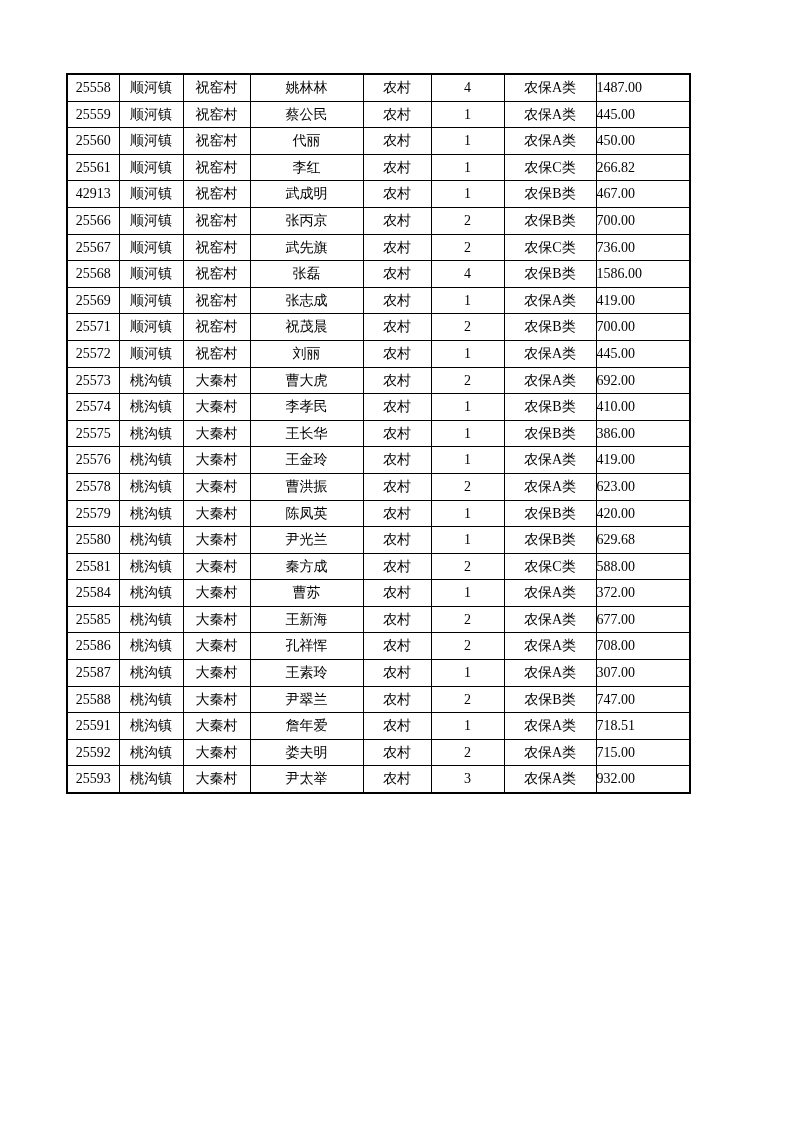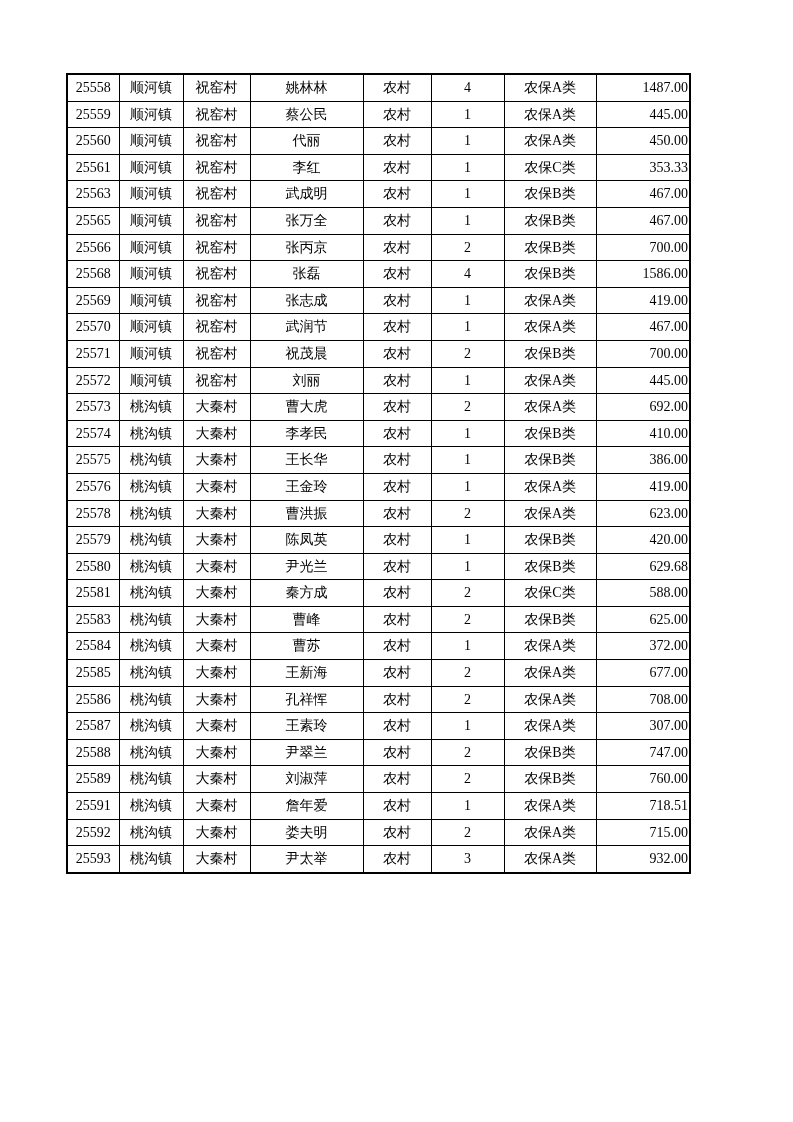--- a/index.html
+++ b/index.html
@@ -33,21 +33,21 @@
     height: 25.6px;
     padding: 0;
     font-size: 14px;
     line-height: 25.6px;
     color: #000000;
     text-align: center;
     white-space: nowrap;
     overflow: hidden;
   }
   table.data-table td.col-7 {
-    text-align: right;
+    text-align: left;
     padding-right: 1px;
   }
 </style>
 </head>
 <body>
 
 <div class="sheet">
   <table class="data-table">
     <colgroup>
       <col style="width:52px">
@@ -91,81 +91,71 @@
           <td class="col-7">450.00</td>
         </tr>
         <tr>
           <td class="col-0">25561</td>
           <td class="col-1">顺河镇</td>
           <td class="col-2">祝窑村</td>
           <td class="col-3">李红</td>
           <td class="col-4">农村</td>
           <td class="col-5">1</td>
           <td class="col-6">农保C类</td>
-          <td class="col-7">353.33</td>
-        </tr>
-        <tr>
-          <td class="col-0">25563</td>
+          <td class="col-7">266.82</td>
+        </tr>
+        <tr>
+          <td class="col-0">42913</td>
           <td class="col-1">顺河镇</td>
           <td class="col-2">祝窑村</td>
           <td class="col-3">武成明</td>
           <td class="col-4">农村</td>
           <td class="col-5">1</td>
           <td class="col-6">农保B类</td>
           <td class="col-7">467.00</td>
         </tr>
         <tr>
-          <td class="col-0">25565</td>
-          <td class="col-1">顺河镇</td>
-          <td class="col-2">祝窑村</td>
-          <td class="col-3">张万全</td>
-          <td class="col-4">农村</td>
-          <td class="col-5">1</td>
-          <td class="col-6">农保B类</td>
-          <td class="col-7">467.00</td>
-        </tr>
-        <tr>
           <td class="col-0">25566</td>
           <td class="col-1">顺河镇</td>
           <td class="col-2">祝窑村</td>
           <td class="col-3">张丙京</td>
           <td class="col-4">农村</td>
           <td class="col-5">2</td>
           <td class="col-6">农保B类</td>
           <td class="col-7">700.00</td>
         </tr>
         <tr>
+          <td class="col-0">25567</td>
+          <td class="col-1">顺河镇</td>
+          <td class="col-2">祝窑村</td>
+          <td class="col-3">武先旗</td>
+          <td class="col-4">农村</td>
+          <td class="col-5">2</td>
+          <td class="col-6">农保C类</td>
+          <td class="col-7">736.00</td>
+        </tr>
+        <tr>
           <td class="col-0">25568</td>
           <td class="col-1">顺河镇</td>
           <td class="col-2">祝窑村</td>
           <td class="col-3">张磊</td>
           <td class="col-4">农村</td>
           <td class="col-5">4</td>
           <td class="col-6">农保B类</td>
           <td class="col-7">1586.00</td>
         </tr>
         <tr>
           <td class="col-0">25569</td>
           <td class="col-1">顺河镇</td>
           <td class="col-2">祝窑村</td>
           <td class="col-3">张志成</td>
           <td class="col-4">农村</td>
           <td class="col-5">1</td>
           <td class="col-6">农保A类</td>
           <td class="col-7">419.00</td>
-        </tr>
-        <tr>
-          <td class="col-0">25570</td>
-          <td class="col-1">顺河镇</td>
-          <td class="col-2">祝窑村</td>
-          <td class="col-3">武润节</td>
-          <td class="col-4">农村</td>
-          <td class="col-5">1</td>
-          <td class="col-6">农保A类</td>
-          <td class="col-7">467.00</td>
         </tr>
         <tr>
           <td class="col-0">25571</td>
           <td class="col-1">顺河镇</td>
           <td class="col-2">祝窑村</td>
           <td class="col-3">祝茂晨</td>
           <td class="col-4">农村</td>
           <td class="col-5">2</td>
           <td class="col-6">农保B类</td>
           <td class="col-7">700.00</td>
@@ -254,30 +244,20 @@
           <td class="col-0">25581</td>
           <td class="col-1">桃沟镇</td>
           <td class="col-2">大秦村</td>
           <td class="col-3">秦方成</td>
           <td class="col-4">农村</td>
           <td class="col-5">2</td>
           <td class="col-6">农保C类</td>
           <td class="col-7">588.00</td>
         </tr>
         <tr>
-          <td class="col-0">25583</td>
-          <td class="col-1">桃沟镇</td>
-          <td class="col-2">大秦村</td>
-          <td class="col-3">曹峰</td>
-          <td class="col-4">农村</td>
-          <td class="col-5">2</td>
-          <td class="col-6">农保B类</td>
-          <td class="col-7">625.00</td>
-        </tr>
-        <tr>
           <td class="col-0">25584</td>
           <td class="col-1">桃沟镇</td>
           <td class="col-2">大秦村</td>
           <td class="col-3">曹苏</td>
           <td class="col-4">农村</td>
           <td class="col-5">1</td>
           <td class="col-6">农保A类</td>
           <td class="col-7">372.00</td>
         </tr>
         <tr>
@@ -312,30 +292,20 @@
         </tr>
         <tr>
           <td class="col-0">25588</td>
           <td class="col-1">桃沟镇</td>
           <td class="col-2">大秦村</td>
           <td class="col-3">尹翠兰</td>
           <td class="col-4">农村</td>
           <td class="col-5">2</td>
           <td class="col-6">农保B类</td>
           <td class="col-7">747.00</td>
-        </tr>
-        <tr>
-          <td class="col-0">25589</td>
-          <td class="col-1">桃沟镇</td>
-          <td class="col-2">大秦村</td>
-          <td class="col-3">刘淑萍</td>
-          <td class="col-4">农村</td>
-          <td class="col-5">2</td>
-          <td class="col-6">农保B类</td>
-          <td class="col-7">760.00</td>
         </tr>
         <tr>
           <td class="col-0">25591</td>
           <td class="col-1">桃沟镇</td>
           <td class="col-2">大秦村</td>
           <td class="col-3">詹年爱</td>
           <td class="col-4">农村</td>
           <td class="col-5">1</td>
           <td class="col-6">农保A类</td>
           <td class="col-7">718.51</td>

